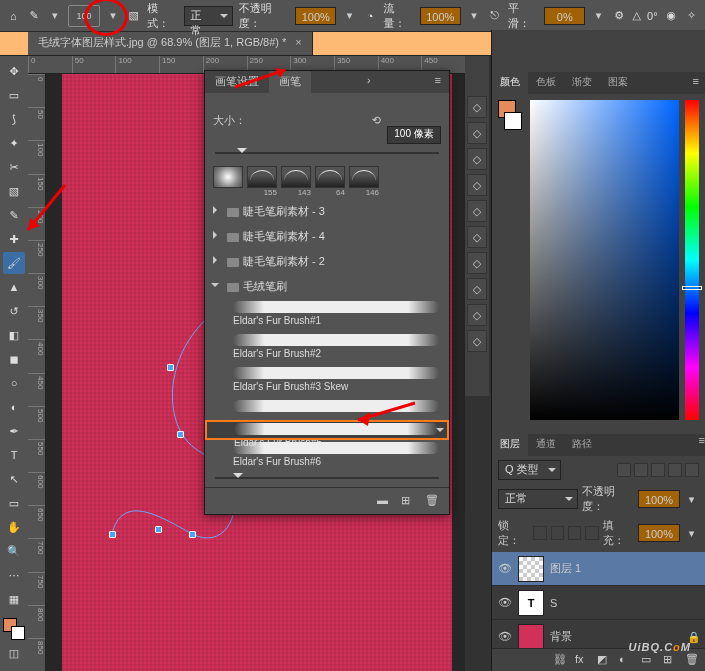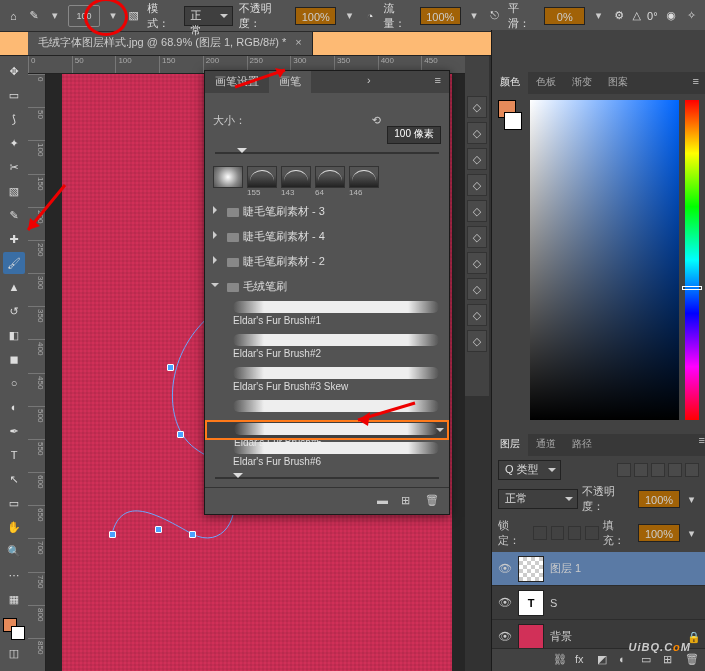--- a/index.html
+++ b/index.html
@@ -37,21 +37,21 @@
 .bp-tabs .t{padding:3px 10px;font-size:11px;}
 .bp-tabs .t.active{background:#535353;}
 .bp-tabs .menu{margin-left:auto;padding:3px 8px;}
 .bp-row{display:flex;align-items:center;padding:4px 8px;gap:6px;}
 .bp-size-input{width:54px;height:18px;background:#3a3a3a;border:1px solid #222;text-align:center;color:#fff;font-size:10px;margin-top:29px;}
 .bp-slider{height:10px;position:relative;margin:0 10px 4px;}
 .bp-slider:before{content:"";position:absolute;left:0;right:0;top:4px;height:2px;background:#333;}
 .bp-slider .thumb{position:absolute;left:22px;top:0;border:5px solid transparent;border-top-color:#ddd;}
 .bp-search{margin:2px 8px;height:20px;background:#3a3a3a;border:1px solid #222;padding:2px 6px;color:#888;font-size:10px;}
 .bp-thumbs{display:flex;gap:4px;padding:4px 8px 2px;}
-.bp-thumbs .th{width:30px;text-align:left;}
+.bp-thumbs .th{width:30px;text-align:right;}
 .bp-thumbs .th .sw{width:30px;height:22px;background:radial-gradient(circle,#fff 0%,#888 60%,#535353 100%);border:1px solid #333;}
 .bp-thumbs .th .sw.lash{background:linear-gradient(#535353 40%,#222 100%);position:relative;}
 .bp-thumbs .th .sw.lash:before{content:"";position:absolute;inset:3px 2px 6px;border-top:1px solid #ddd;border-radius:50% 50% 0 0/100% 100% 0 0;}
 .bp-thumbs .th .n{font-size:8px;color:#bbb;}
 .bp-list{max-height:280px;overflow:hidden;}
 .bp-folder{padding:5px 10px 5px 22px;position:relative;font-size:11px;color:#ddd;}
 .bp-folder:before{content:"";position:absolute;left:8px;top:7px;border:4px solid transparent;border-left-color:#ccc;}
 .bp-folder.open:before{border:4px solid transparent;border-top-color:#ccc;top:9px;left:6px;}
 .bp-folder .fico{display:inline-block;width:12px;height:9px;background:#888;margin-right:4px;border-radius:1px;vertical-align:middle;}
 .bp-brush{padding:2px 10px 6px 28px;}

